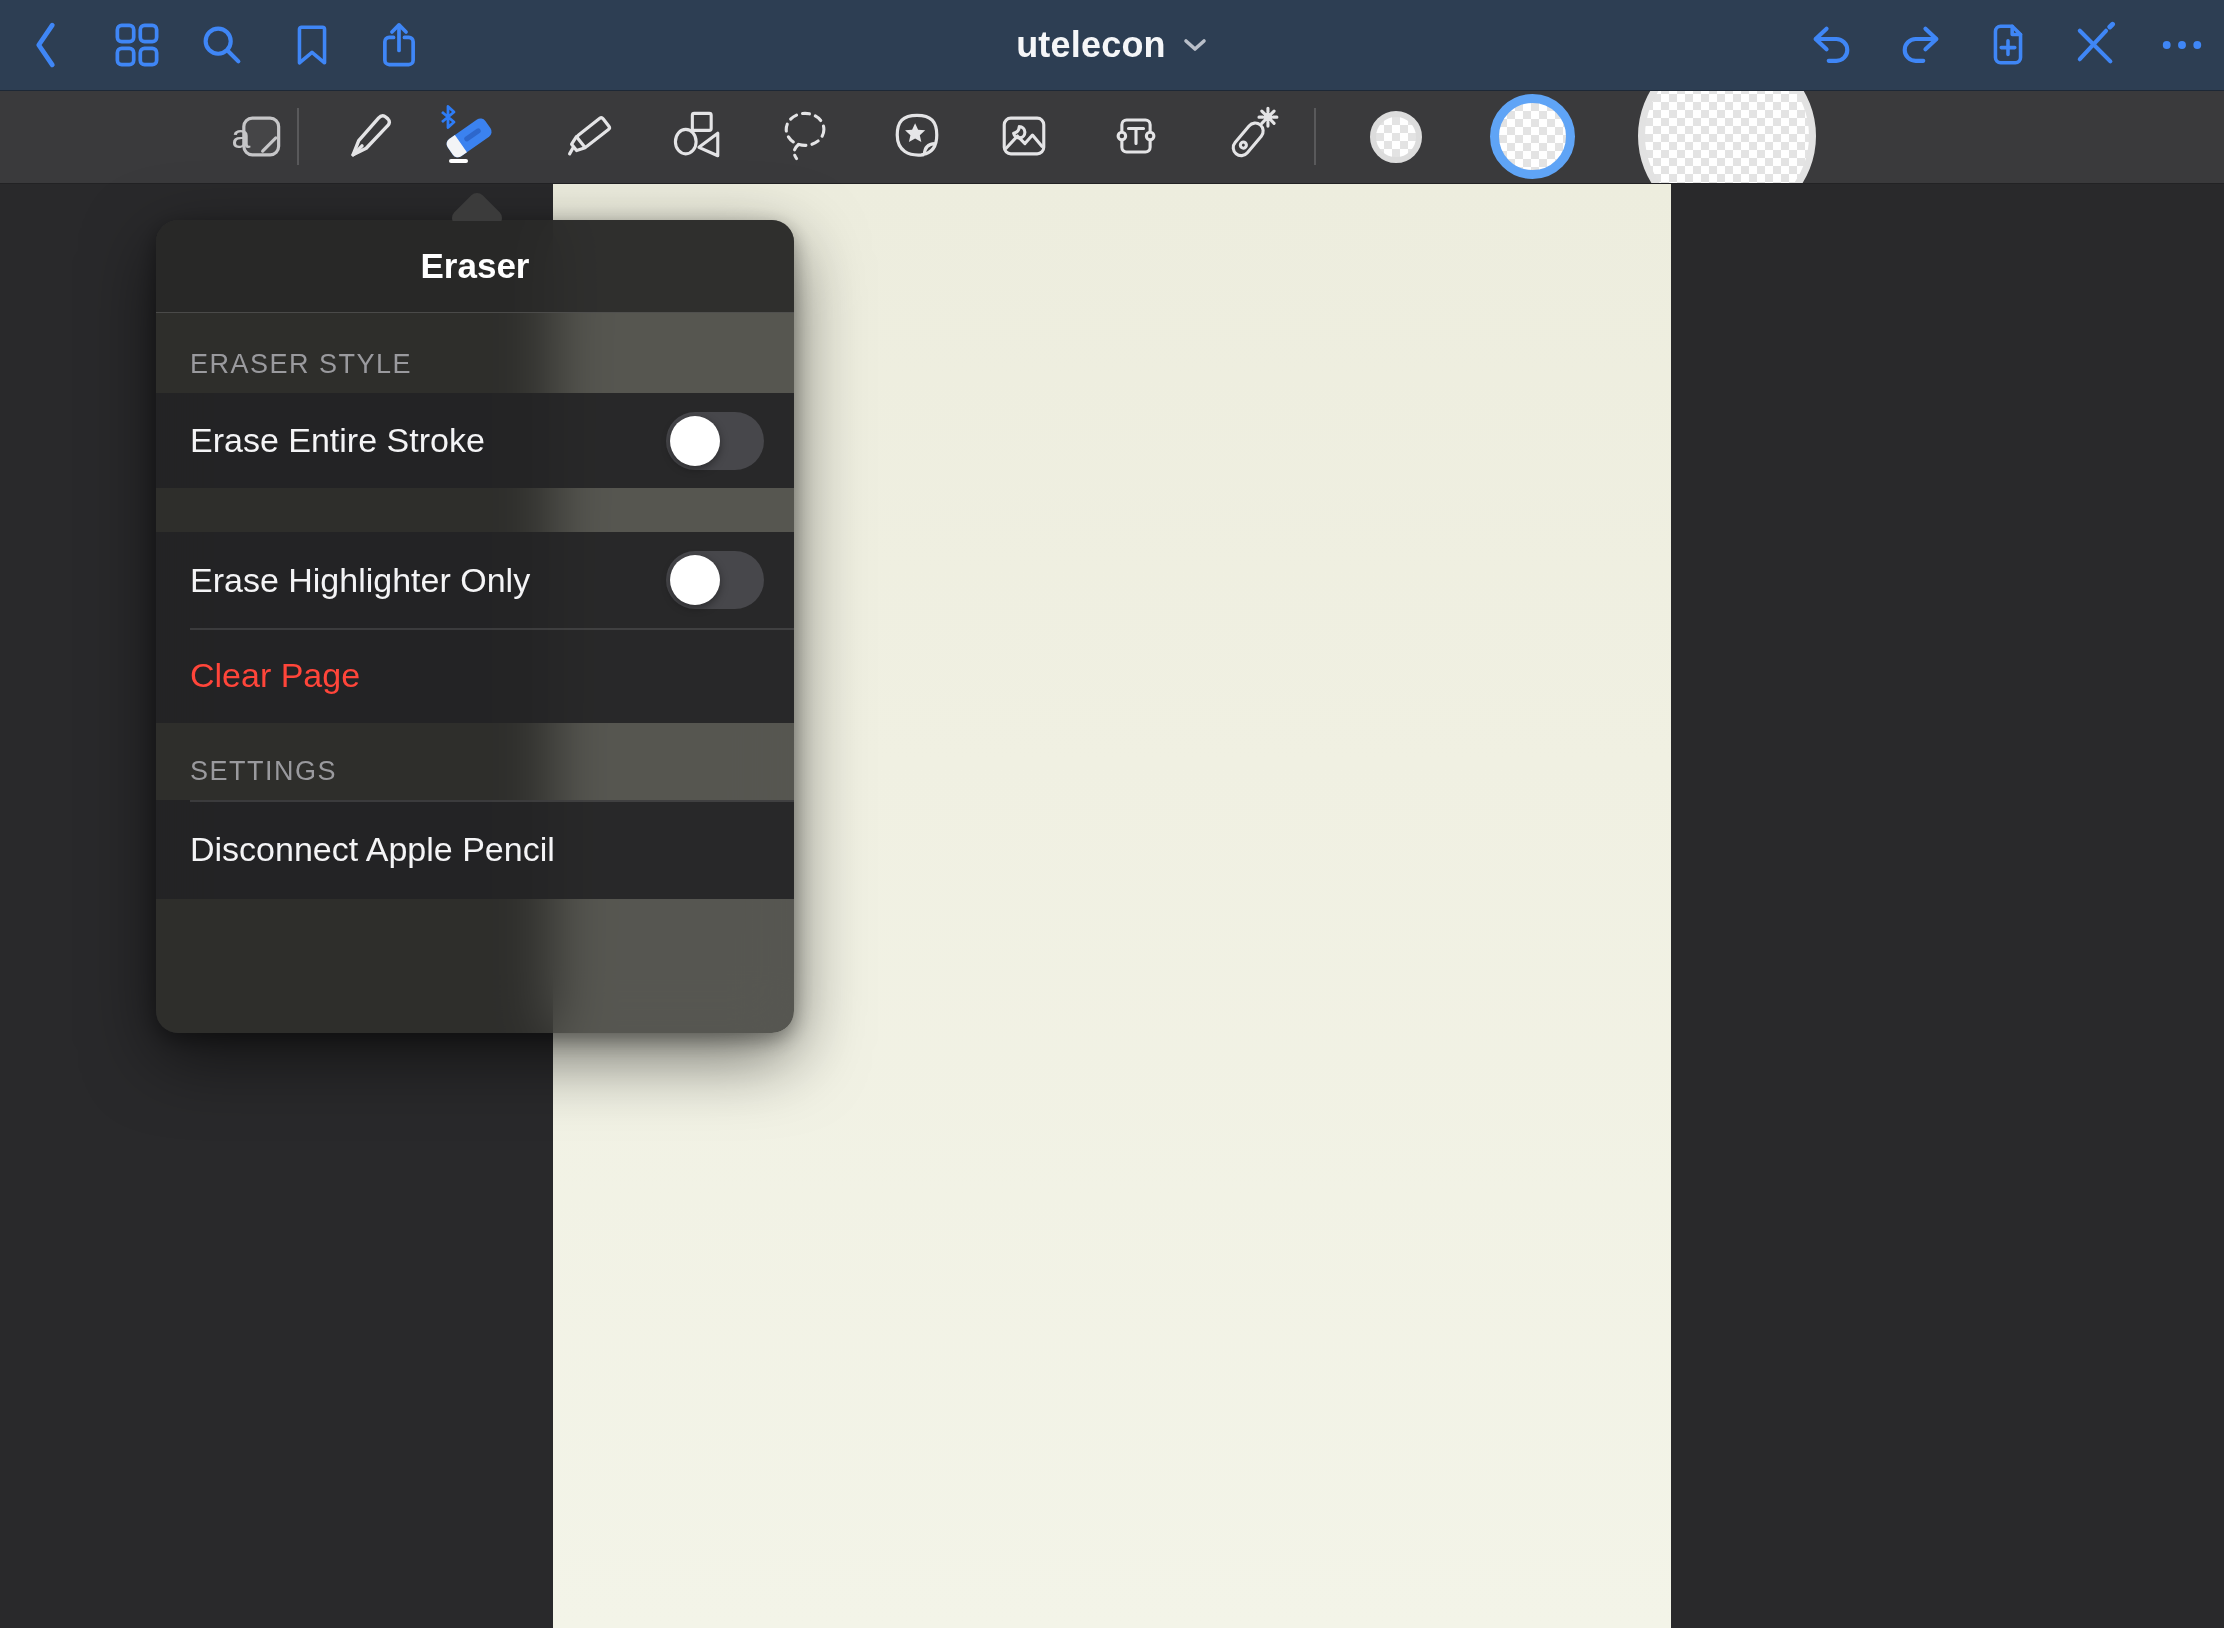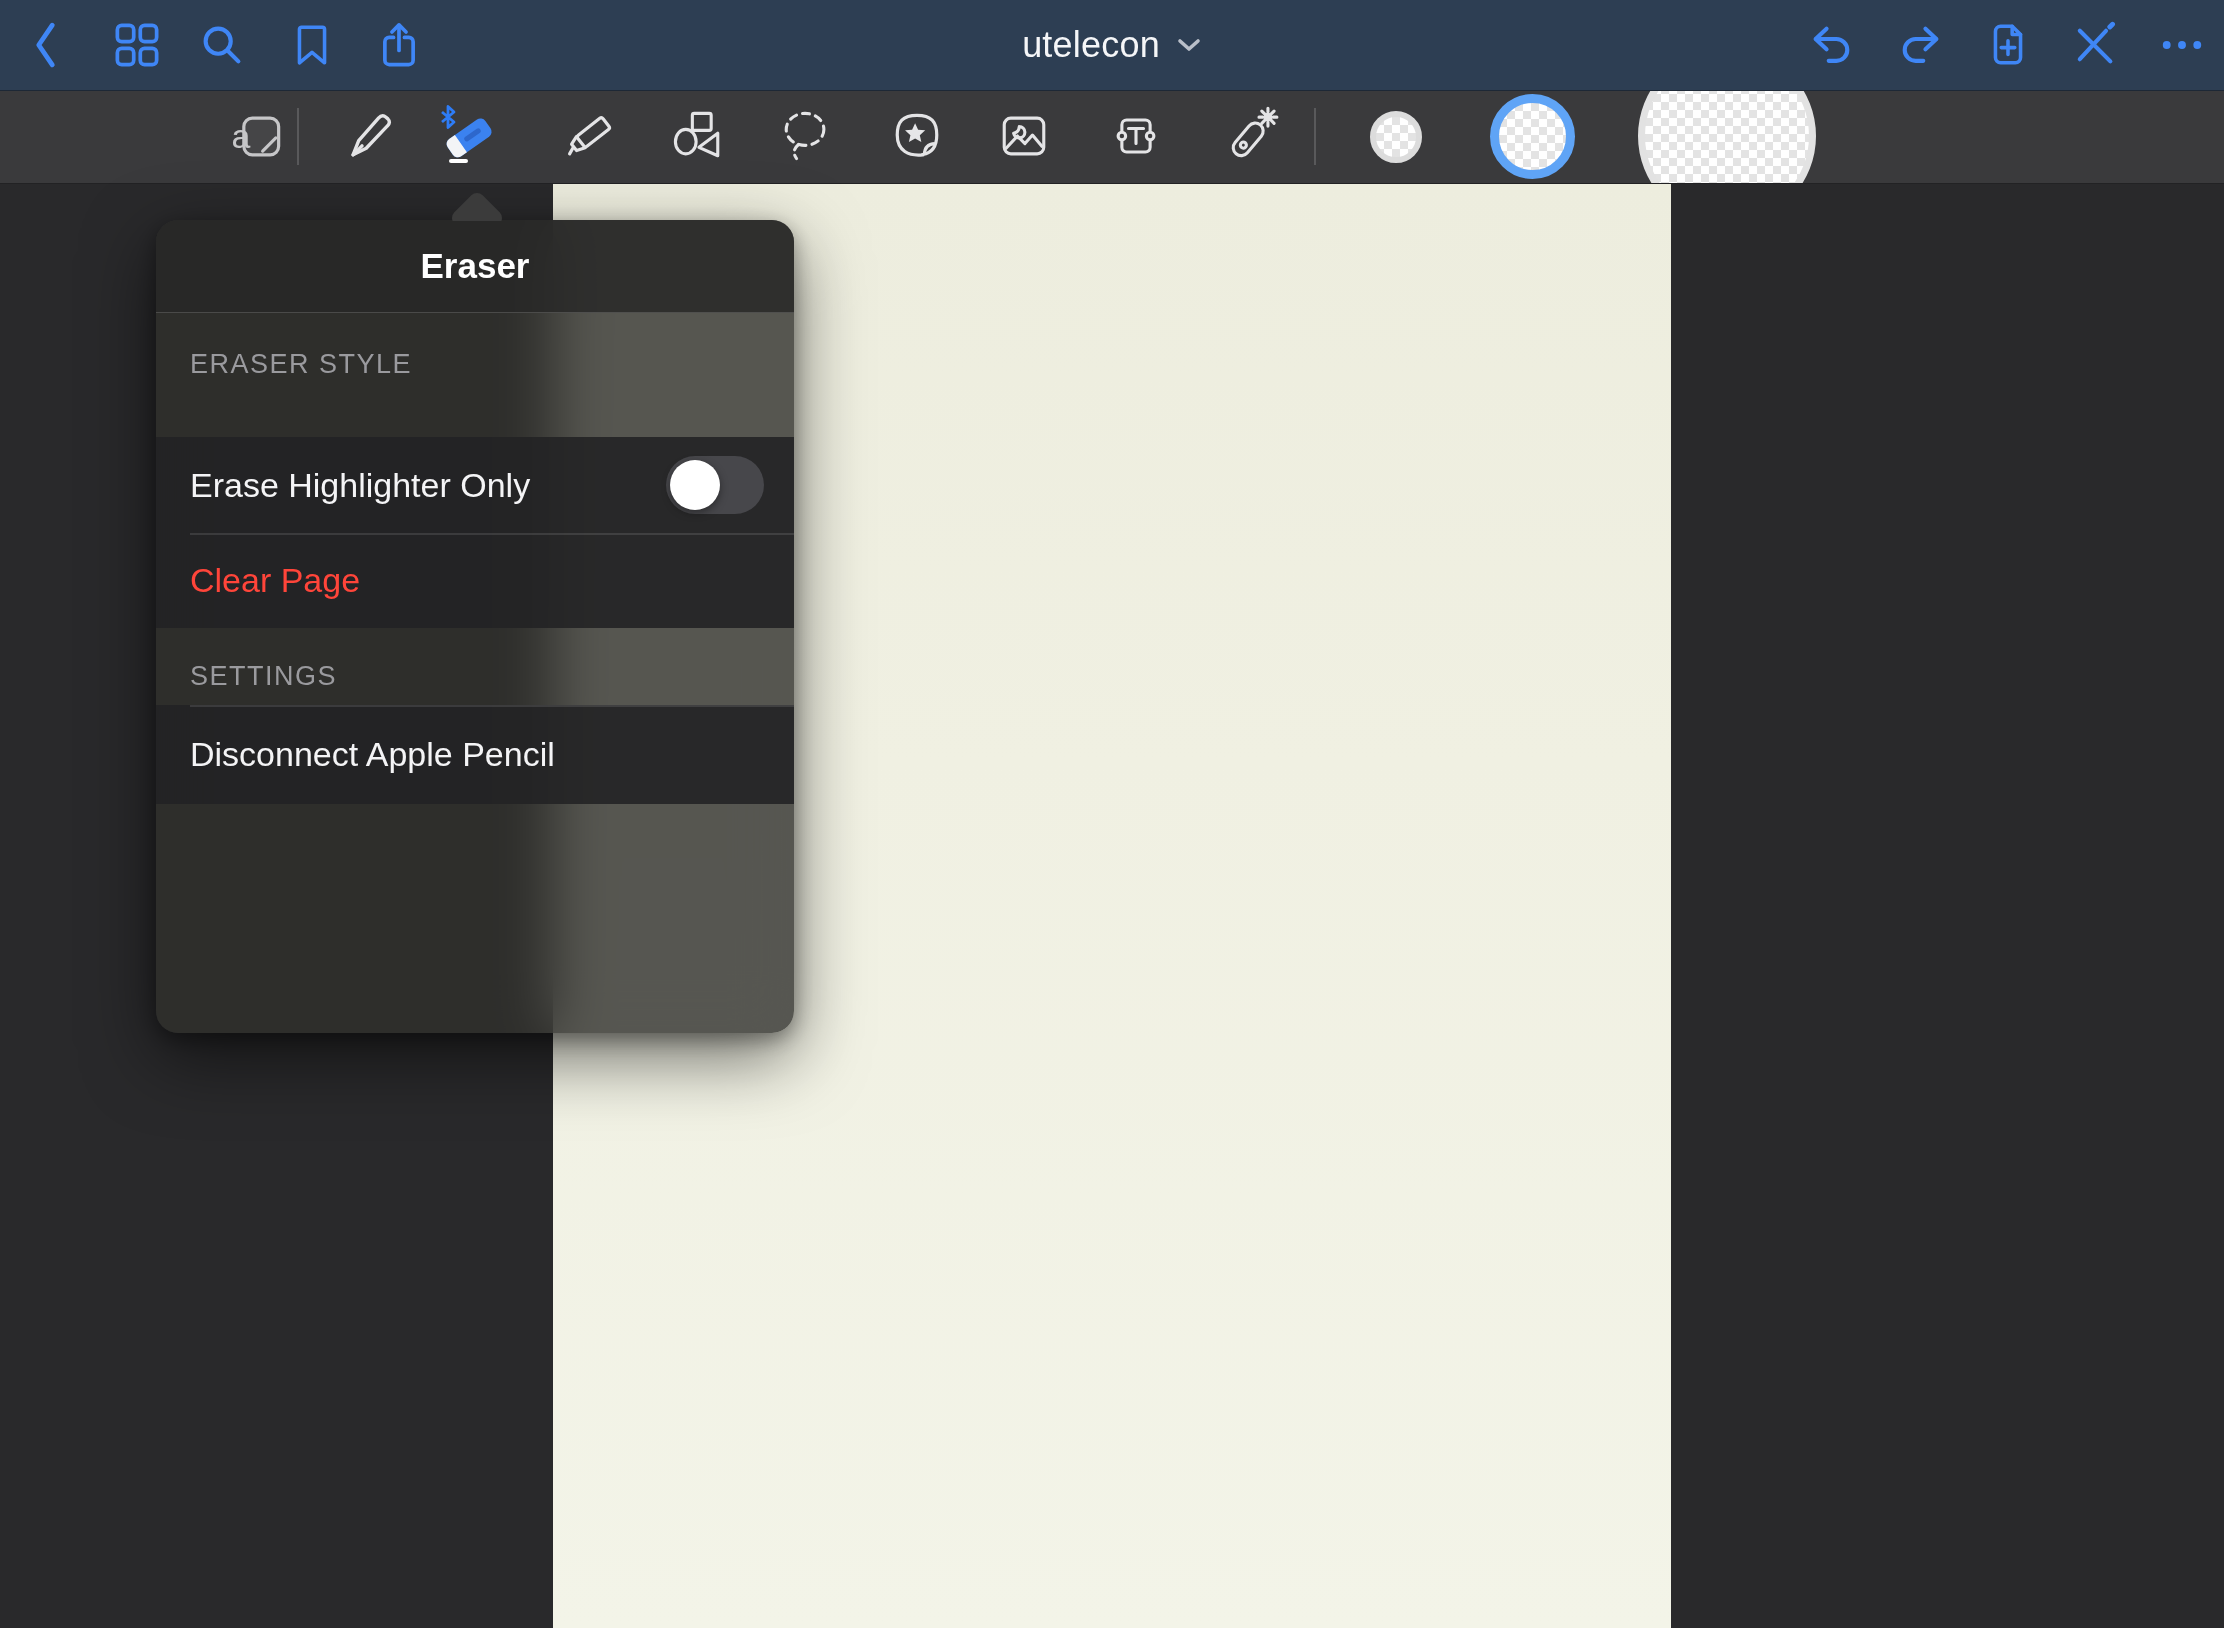--- a/index.html
+++ b/index.html
@@ -18,21 +18,21 @@
   .nav-btn{position:absolute;top:0;height:90px;width:62px;display:flex;align-items:center;justify-content:center;cursor:pointer;}
   .nav-btn svg{display:block;}
   .nav-title-wrap{
     position:absolute;left:0;top:0;width:100%;height:90px;
     display:flex;align-items:center;justify-content:center;gap:16px;
     pointer-events:none;
   }
   .nav-title{
     pointer-events:auto;display:flex;align-items:center;gap:16px;cursor:pointer;
   }
-  .nav-title .t{color:#f5f6f8;font-size:36px;font-weight:400;letter-spacing:.2px;}
+  .nav-title .t{color:#f5f6f8;font-size:36px;font-weight:700;letter-spacing:.2px;}
   
   .toolbar{
     position:absolute;left:0;top:90px;width:100%;height:93px;
     background:#3a3a3c;overflow:hidden;z-index:30;
     border-bottom:1px solid rgba(0,0,0,.4);
   }
   .tool{
     position:absolute;top:12px;width:68px;height:68px;
     display:flex;align-items:center;justify-content:center;cursor:pointer;
   }
@@ -317,20 +317,26 @@
 
   <div class="popover">
     <div class="pop-header">
       <span class="ttl">Eraser</span>
     </div>
 
     <div class="band" style="height:80px">
       <span class="sec-label">ERASER STYLE</span>
     </div>
 
+    <div class="row" style="height:95px">
+      <span class="lbl">Erase Entire Stroke</span>
+      <div class="switch">
+          <div class="knob"></div>
+        </div>
+    </div>
 
     <div class="spacer" style="height:44px"></div>
 
     <div class="row" style="height:96px">
       <span class="lbl">Erase Highlighter Only</span>
       <div class="switch">
           <div class="knob"></div>
         </div>
     </div>
 

